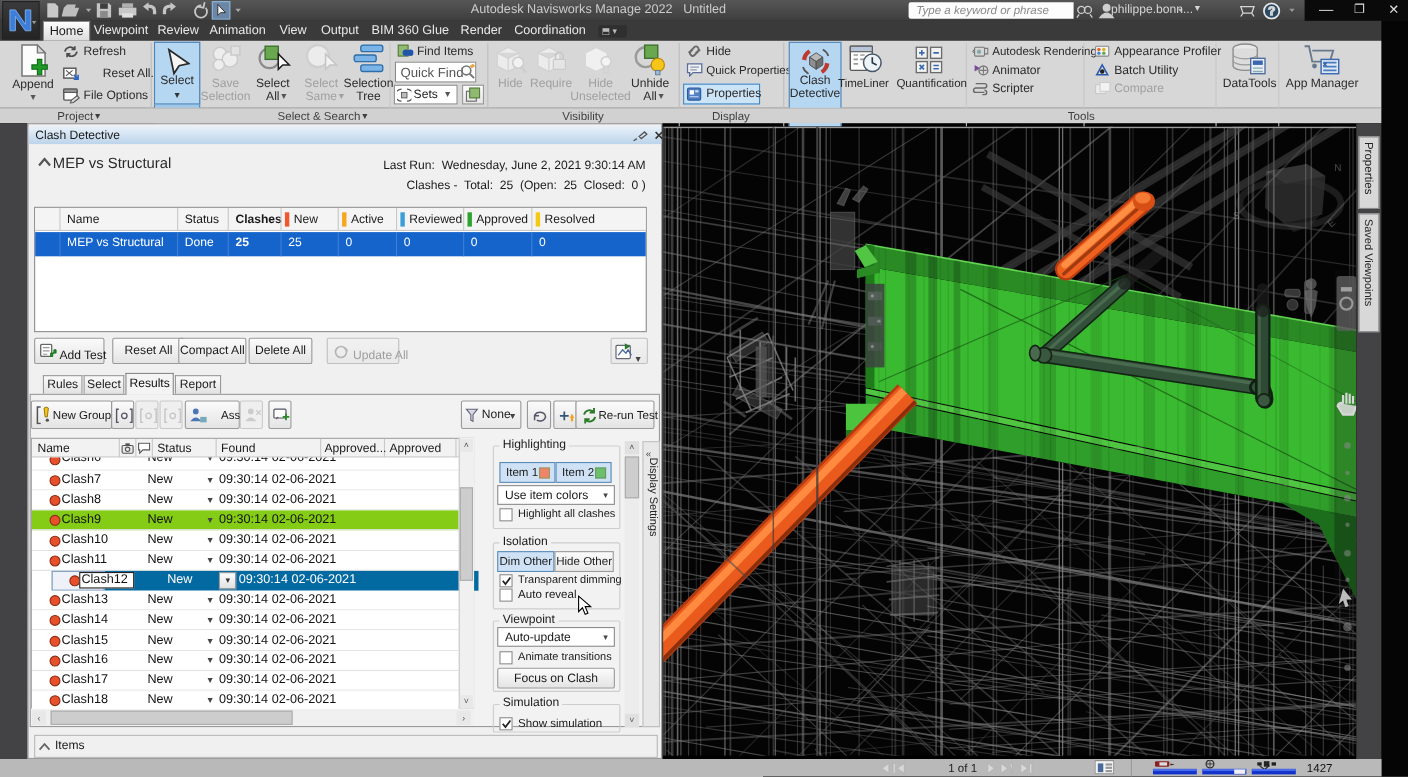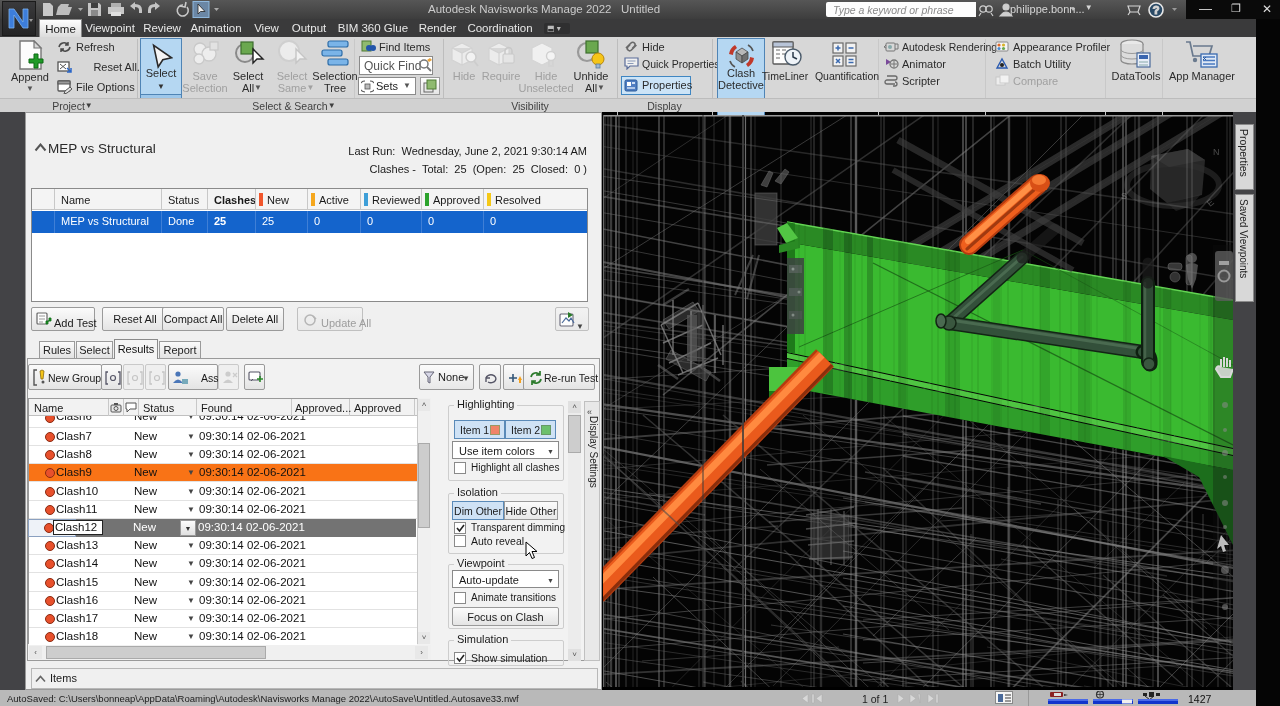--- a/index.html
+++ b/index.html
@@ -331,29 +331,34 @@
       <path d="M19 18 h12 m-12 3.5 h12 m-12 3.5 h12" stroke="#4a7ac0" stroke-width="1.6"></path>
       <path d="M19 18 l3 3 m-3 0 l3 -3" stroke="#2a5aa0" stroke-width="1"></path>
     </svg>
     <div class="rlabel" style="left:1168px;top:33px;width:68px">App Manager</div>
   </div>
   <div id="grouplabels">
     <div class="glabel" style="left:0;width:137px">Project <span style="font-size:8px">▼</span></div>
     <div class="glabel" style="left:137px;width:306px">Select &amp; Search <span style="font-size:8px">▼</span></div>
     <div class="glabel" style="left:443px;width:174px">Visibility</div>
     <div class="glabel" style="left:617px;width:95px">Display</div>
+    <div class="glabel" style="left:712px;width:542px">Tools</div>
   </div>
   <div id="nlogo">
     <svg width="32" height="33" viewBox="0 0 32 33" style="left:0;top:0">
       <path d="M6 26 V7 h5 l9 13 V7 h5 v19 h-5 L11 13 v13 z" fill="#3d7edb" stroke="#7db2ee" stroke-width="0.8"></path>
       <path d="M26 17 l4 0 l-2 3 z" fill="#999"></path>
     </svg>
   </div>
   <div id="leftstrip"></div>
 <div id="panel">
+<div id="ptitle">Clash Detective<svg style="position:absolute;left:545px;top:3px" width="60" height="11" viewBox="0 0 60 11">
+<path d="M10 6 l5 -4 2 2 -5 4 z M16 3 l1 1 M8 8 l-3 2" fill="none" stroke="#555" stroke-width="1.2"></path>
+<path d="M25 2 l6 6 m0 -6 l-6 6" stroke="#333" stroke-width="1.5" fill="none"></path>
+</svg></div>
 <svg style="left:8px;top:30px" width="13" height="9" viewBox="0 0 13 9">
         <path d="M1.5 7.5 L6.5 1.5 L11.5 7.5" fill="none" stroke="#555" stroke-width="2"></path>
       </svg>
 <span class="t" style="left:22px;top:28px;font-size:13.5px;color:#2a2a2a">MEP vs Structural</span>
 <span class="t" style="right:14px;top:32px;font-size:11px;color:#1a1a1a">Last Run:&nbsp; Wednesday, June 2, 2021 9:30:14 AM</span>
 <span class="t" style="right:14px;top:50px;font-size:11px;color:#1a1a1a">Clashes -&nbsp; Total:&nbsp; 25&nbsp; (Open:&nbsp; 25&nbsp; Closed:&nbsp; 0 )</span>
 <div style="left:5px;top:75px;width:557px;height:114px;background:#fff;border:1px solid #8a8a8a"></div>
 <div style="left:6px;top:76px;width:555px;height:21px;background:#f4f4f4;border-bottom:1px solid #c8c8c8"></div>
 <div style="left:28px;top:76px;width:1px;height:21px;background:#c8c8c8"></div>
 <span class="t" style="left:35px;top:81px;font-size:11px;font-weight:normal;color:#1a1a1a">Name</span>
@@ -536,21 +541,21 @@
         <div style="position:absolute;left:0;bottom:0;width:388px;height:1px;background:#e2e2e2"></div>
       </div>
 <div style="left:3px;top:333px;width:388px;height:18px;background:#fff;overflow:hidden">
         <div style="position:absolute;left:16px;top:4px;width:10px;height:10px;border-radius:50%;background:#e8502c;border:1px solid #8a2a10"></div>
         <span style="position:absolute;left:27px;top:2px;font-size:11.5px;color:#111">Clash8</span>
         <span style="position:absolute;left:105px;top:2px;font-size:11.5px;color:#111">New</span>
         <span style="position:absolute;left:158px;top:4px;font-size:8px;color:#444">▼</span>
         <span style="position:absolute;left:170px;top:2px;font-size:11.5px;color:#111">09:30:14 02-06-2021</span>
         <div style="position:absolute;left:0;bottom:0;width:388px;height:1px;background:#e2e2e2"></div>
       </div>
-<div style="left:3px;top:351px;width:388px;height:18px;background:#f97316;overflow:hidden">
+<div style="left:3px;top:351px;width:388px;height:18px;background:#84cc16;overflow:hidden">
         <div style="position:absolute;left:16px;top:4px;width:10px;height:10px;border-radius:50%;background:#e8502c;border:1px solid #8a2a10"></div>
         <span style="position:absolute;left:27px;top:2px;font-size:11.5px;color:#111">Clash9</span>
         <span style="position:absolute;left:105px;top:2px;font-size:11.5px;color:#111">New</span>
         <span style="position:absolute;left:158px;top:4px;font-size:8px;color:#444">▼</span>
         <span style="position:absolute;left:170px;top:2px;font-size:11.5px;color:#111">09:30:14 02-06-2021</span>
         <div style="position:absolute;left:0;bottom:0;width:388px;height:1px;background:#e2e2e2"></div>
       </div>
 <div style="left:3px;top:370px;width:388px;height:18px;background:#fff;overflow:hidden">
         <div style="position:absolute;left:16px;top:4px;width:10px;height:10px;border-radius:50%;background:#e8502c;border:1px solid #8a2a10"></div>
         <span style="position:absolute;left:27px;top:2px;font-size:11.5px;color:#111">Clash10</span>
@@ -560,21 +565,21 @@
         <div style="position:absolute;left:0;bottom:0;width:388px;height:1px;background:#e2e2e2"></div>
       </div>
 <div style="left:3px;top:388px;width:388px;height:18px;background:#fff;overflow:hidden">
         <div style="position:absolute;left:16px;top:4px;width:10px;height:10px;border-radius:50%;background:#e8502c;border:1px solid #8a2a10"></div>
         <span style="position:absolute;left:27px;top:2px;font-size:11.5px;color:#111">Clash11</span>
         <span style="position:absolute;left:105px;top:2px;font-size:11.5px;color:#111">New</span>
         <span style="position:absolute;left:158px;top:4px;font-size:8px;color:#444">▼</span>
         <span style="position:absolute;left:170px;top:2px;font-size:11.5px;color:#111">09:30:14 02-06-2021</span>
         <div style="position:absolute;left:0;bottom:0;width:388px;height:1px;background:#e2e2e2"></div>
       </div>
-<div style="left:2px;top:406px;width:388px;height:18px;background:#737373;overflow:hidden">
+<div style="left:21px;top:406px;width:388px;height:18px;background:#0369a1;overflow:hidden">
         <div style="position:absolute;left:0;top:0;width:48px;height:18px;background:#eef2f8;border:1px solid #8aa0c0"></div>
         <div style="position:absolute;left:16px;top:4px;width:10px;height:10px;border-radius:50%;background:#e8502c;border:1px solid #8a2a10"></div>
         <div style="position:absolute;left:25px;top:1px;width:50px;height:15px;background:#fff;border:1px solid #222"></div>
         <span style="position:absolute;left:27px;top:2px;font-size:11.5px;color:#111">Clash12</span>
         <span style="position:absolute;left:105px;top:2px;font-size:11.5px;color:#fff">New</span>
         <div style="position:absolute;left:152px;top:1px;width:16px;height:16px;background:linear-gradient(#fdfdfd,#e0e0e0);border:1px solid #9a9a9a;font-size:7px;color:#333;text-align:center;line-height:15px">▼</div>
         <span style="position:absolute;left:170px;top:2px;font-size:11.5px;color:#fff">09:30:14 02-06-2021</span>
       </div>
 <div style="left:3px;top:424px;width:388px;height:18px;background:#fff;overflow:hidden">
         <div style="position:absolute;left:16px;top:4px;width:10px;height:10px;border-radius:50%;background:#e8502c;border:1px solid #8a2a10"></div>
@@ -1131,21 +1136,20 @@
   <div id="righttabs">
     <div class="rtab" style="top:12px;height:66px">
         <span>Properties</span>
       </div>
     <div class="rtab" style="top:82px;height:108px">
         <span style="letter-spacing:0px;font-size:10px">Saved Viewpoints</span>
       </div>
   </div>
   <div id="rightblack"></div>
   <div id="statusbar">
-    <span class="t" style="left:7px;top:3px">AutoSaved: C:\Users\bonneap\AppData\Roaming\Autodesk\Navisworks Manage 2022\AutoSave\Untitled.Autosave33.nwf</span>
     <svg style="left:800px;top:3px" width="140" height="11" viewBox="0 0 140 11">
       <g fill="#d8d8d8" stroke="#aaa" stroke-width="0.5">
       <path d="M8 1 l-6 4.5 6 4.5 z"></path>
           <path d="M12 1 h2 v9 h-2 z M22 1 l-6 4.5 6 4.5 z"></path>
       <path d="M98 1 l6 4.5 -6 4.5 z"></path>
           <path d="M110 1 l6 4.5 -6 4.5 z M118 1 h2 v9 z"></path>
       <path d="M128 1 l6 4.5 -6 4.5 z M136 1 h2 v9 h-2 z"></path>
       </g>
     </svg>
     <span class="t" style="left:862px;top:3px;color:#222;font-size:10.5px">1 of 1</span>

